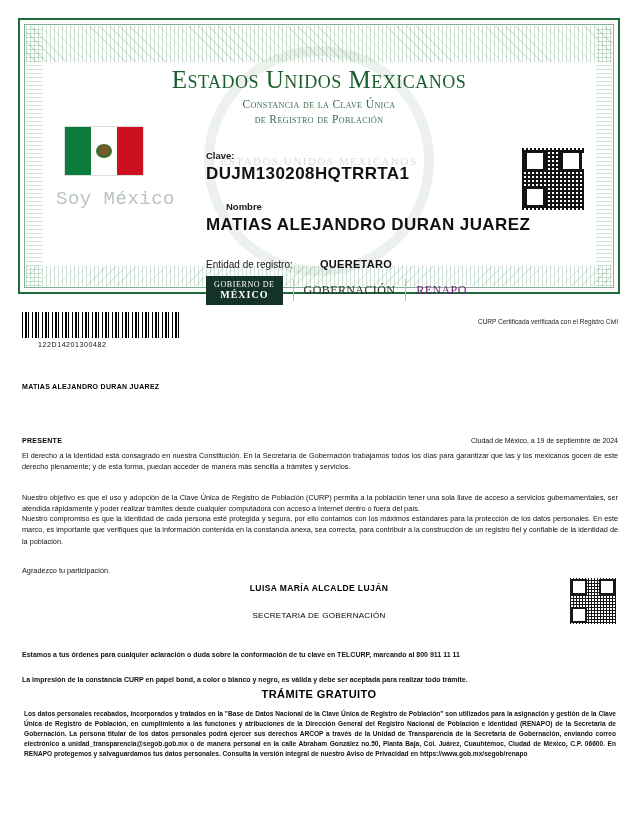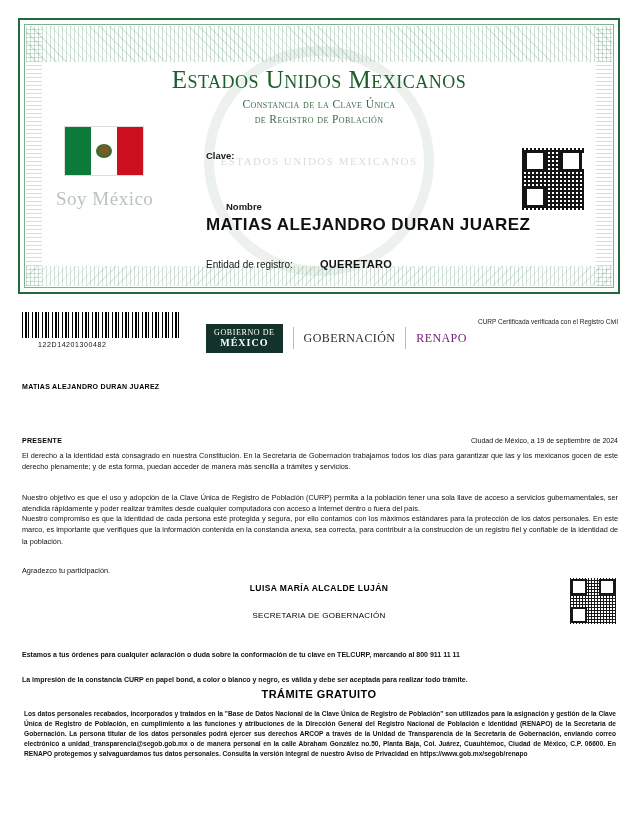--- a/index.html
+++ b/index.html
@@ -164,21 +164,21 @@
     transform: translate(-50%, -50%);
     width: 16px;
     height: 14px;
     border-radius: 50%;
     background: radial-gradient(circle at 50% 45%, #7a5a2a 0 45%, #3f6b2a 46% 100%);
   }
   .soy-mexico {
     position: absolute;
     left: 36px;
     top: 168px;
-    font-family: Liberation Serif, serif;
+    font-family: Liberation Mono, monospace;
     font-size: 19px;
     color: #b9c4bd;
     letter-spacing: 0.5px;
   }
 
   .field-label {
     position: absolute;
     font-size: 9.5px;
     font-weight: bold;
     color: #1a1a1a;
@@ -235,21 +235,20 @@
   }
 
   
   .logos {
     position: absolute;
     left: 186px;
     top: 256px;
     display: flex;
     align-items: center;
     gap: 10px;
-    margin-top: 48px;
   }
   .logo-gob {
     background: #13322a;
     color: #fff;
     font-family: "Liberation Serif", serif;
     font-size: 8px;
     letter-spacing: 0.6px;
     padding: 4px 8px;
     text-align: center;
     line-height: 1.15;
@@ -435,20 +434,21 @@
   <div class="flag">
     <div class="band green"></div>
     <div class="band white">
       <div class="emblem"></div>
     </div>
     <div class="band red"></div>
   </div>
   <div class="soy-mexico">Soy México</div>
 
   <div class="field-label lbl-clave">Clave:</div>
+  <div class="field-value val-clave">DUJM130208HQTRRTA1</div>
 
   <div class="field-label lbl-nombre">Nombre</div>
   <div class="field-value val-nombre">MATIAS ALEJANDRO DURAN JUAREZ</div>
 
   <div class="field-label lbl-entidad">Entidad de registro:</div>
   <div class="field-value val-entidad">QUERETARO</div>
 
   <div class="qr">
     <div class="qr-tr"></div>
   </div>

